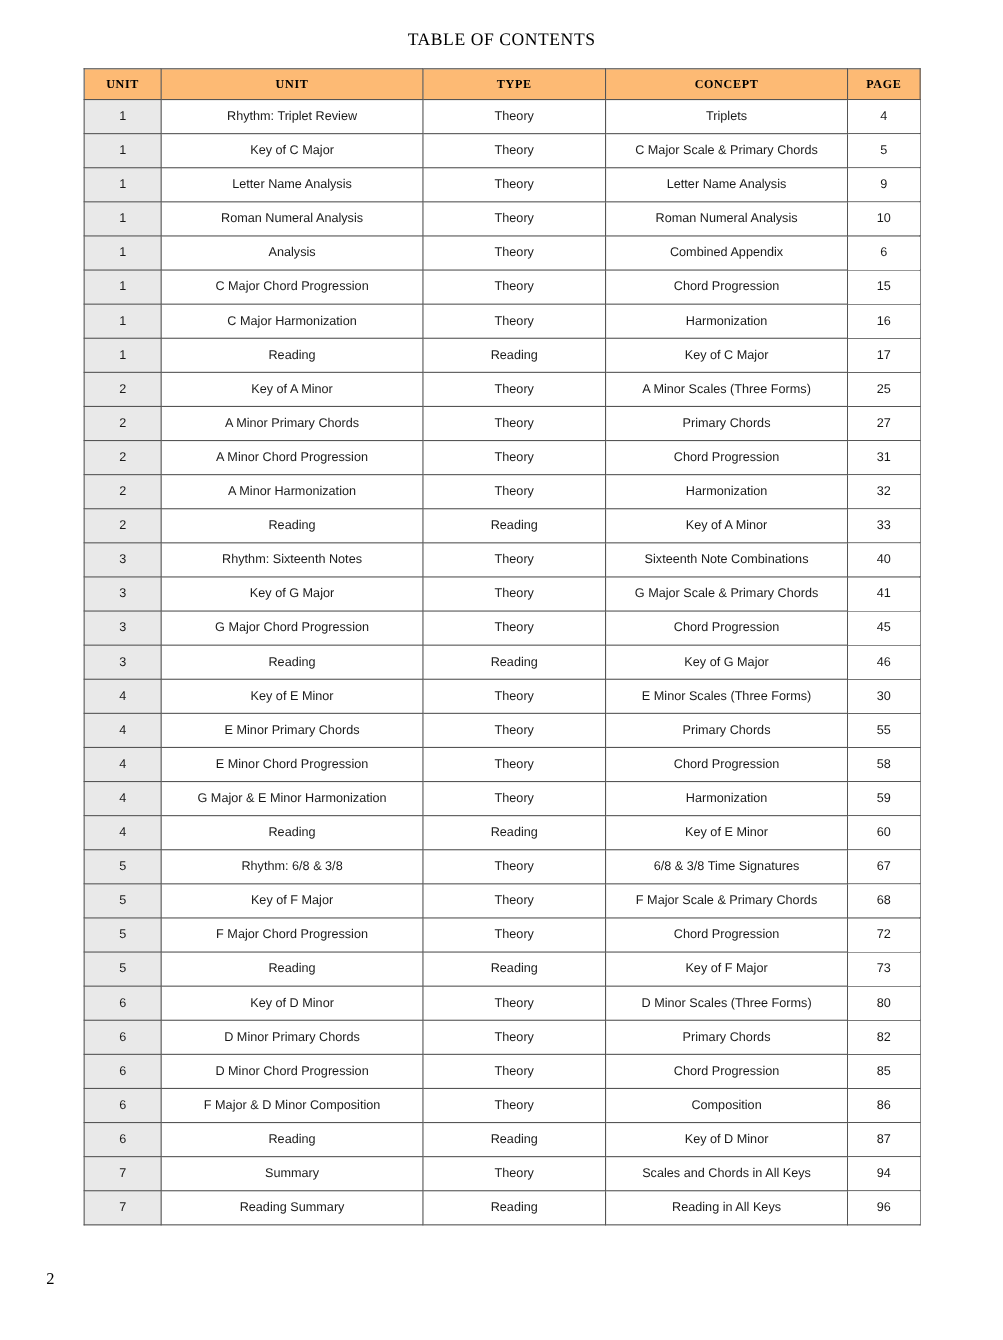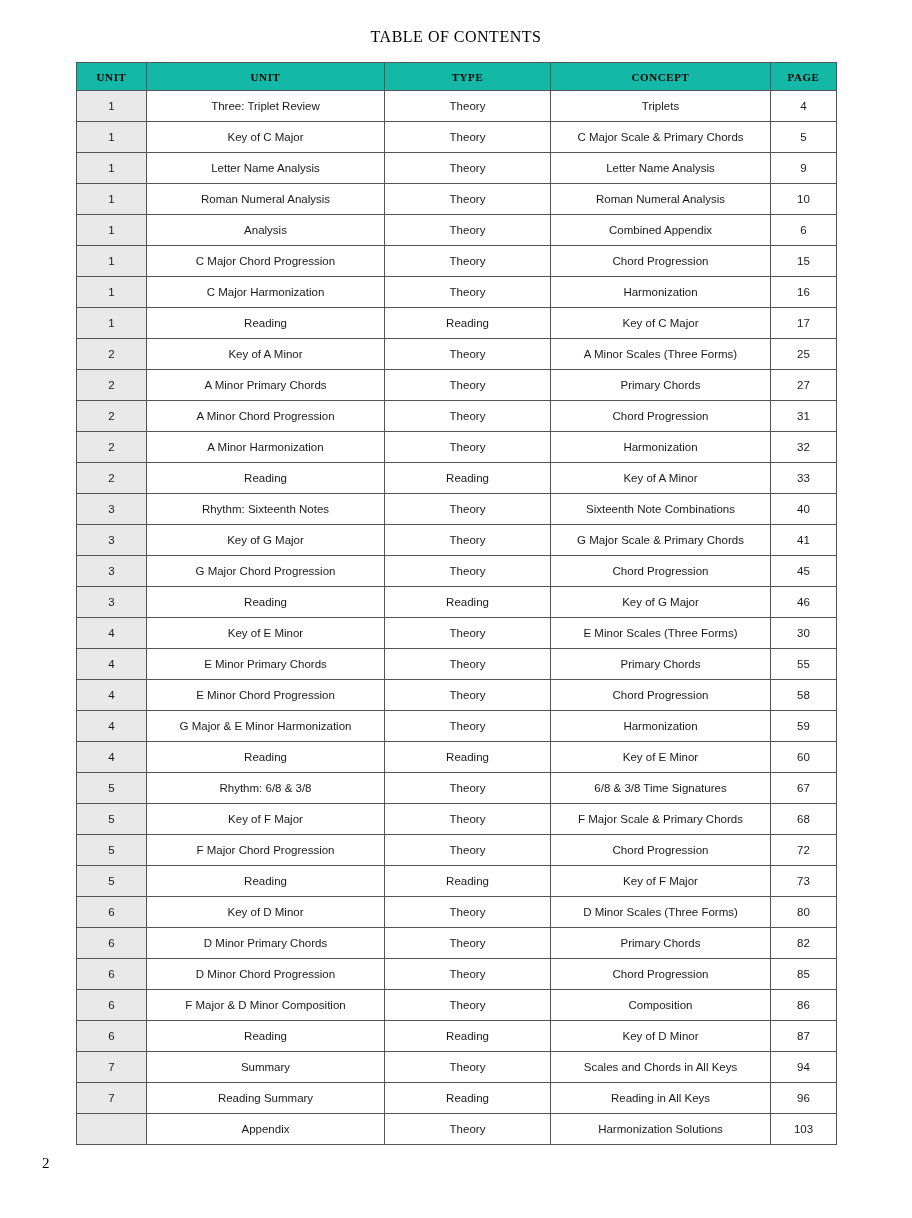--- a/index.html
+++ b/index.html
@@ -46,21 +46,21 @@
   table.toc th, table.toc td {
     border: 1px solid #555555;
     height: 31px;
     font-size: 11.5px;
     text-align: center;
     vertical-align: middle;
     padding: 0 4px;
     box-sizing: border-box;
   }
   table.toc thead th {
-    background: #14b8a6;
+    background: #fdba74;
     font-family: "Liberation Serif", serif;
     font-weight: bold;
     font-size: 11px;
     letter-spacing: 0.6px;
     color: #000;
     height: 28px;
   }
   col.c-unit  { width: 70px; }
   col.c-title { width: 238px; }
   col.c-type  { width: 166px; }
@@ -107,21 +107,21 @@
           <th>UNIT</th>
           <th>UNIT</th>
           <th>TYPE</th>
           <th>CONCEPT</th>
           <th>PAGE</th>
         </tr>
       </thead>
       <tbody id="toc-body">
           <tr>
             <td class="unit">1</td>
-            <td class="title">Three: Triplet Review</td>
+            <td class="title">Rhythm: Triplet Review</td>
             <td class="type">Theory</td>
             <td class="concept">Triplets</td>
             <td class="page">4</td>
           </tr>
           <tr>
             <td class="unit">1</td>
             <td class="title">Key of C Major</td>
             <td class="type">Theory</td>
             <td class="concept">C Major Scale &amp; Primary Chords</td>
             <td class="page">5</td>
@@ -335,27 +335,20 @@
             <td class="type">Theory</td>
             <td class="concept">Scales and Chords in All Keys</td>
             <td class="page">94</td>
           </tr>
           <tr>
             <td class="unit">7</td>
             <td class="title">Reading Summary</td>
             <td class="type">Reading</td>
             <td class="concept">Reading in All Keys</td>
             <td class="page">96</td>
-          </tr>
-          <tr>
-            <td class="unit"></td>
-            <td class="title">Appendix</td>
-            <td class="type">Theory</td>
-            <td class="concept">Harmonization Solutions</td>
-            <td class="page">103</td>
           </tr>
         </tbody>
     </table>
   </div>
 
   <div class="page-number">2</div>
 
 </div>
 
 </body></html>

